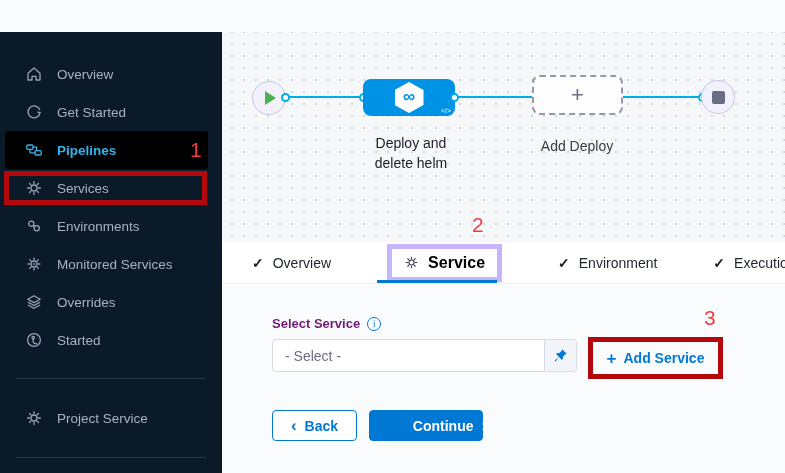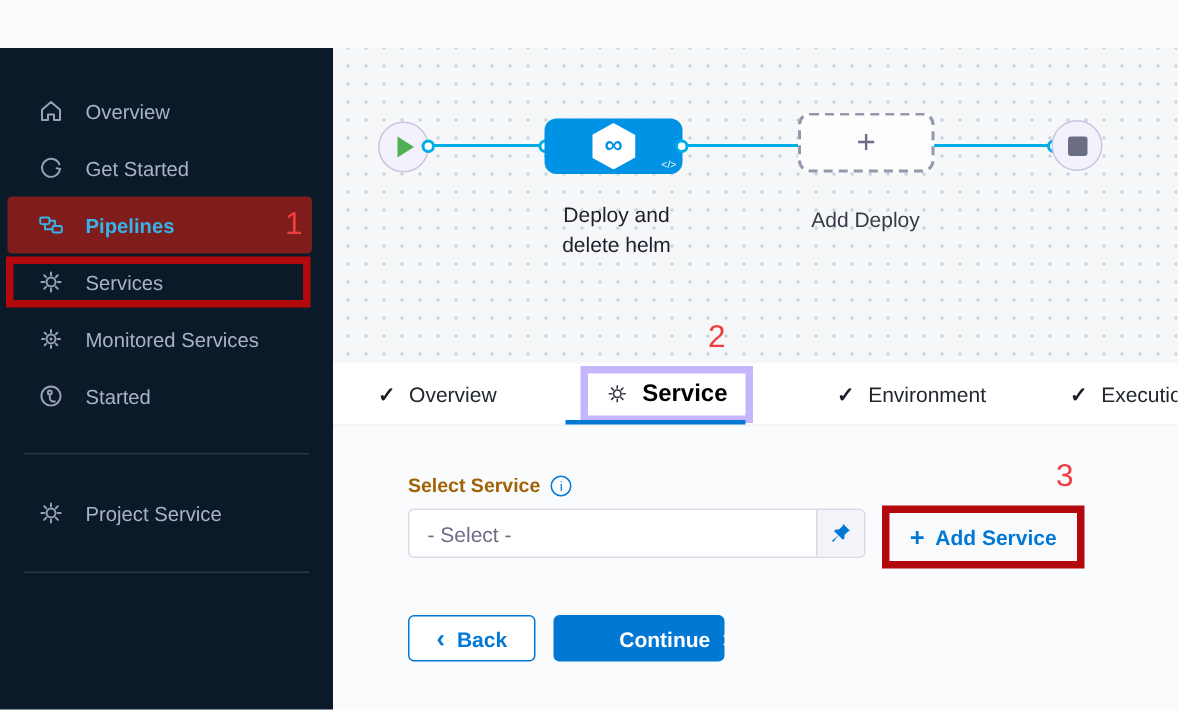--- a/index.html
+++ b/index.html
@@ -8,21 +8,21 @@
 
   .app { position:relative; width:785px; height:467px; display:flex;margin-top:32px; }
 
   
   .sidebar { position:relative; width:222px; height:473px; background:#0b1a29; flex:0 0 222px;
              display:flex; flex-direction:column; padding-top:23px; }
   .side-item { display:flex; align-items:center; height:38px; padding-left:24px; gap:14px;
                color:#aab0c5; font-size:13.5px; cursor:pointer; }
   .side-item .s-icon { width:19px; height:19px; display:flex; align-items:center; justify-content:center; }
   .side-item svg { stroke:#9aa0b8; fill:none; stroke-width:1.3; stroke-linecap:round; stroke-linejoin:round; }
-  .side-item.active { background:#7f1d1d; margin:0 14px 0 5px; padding-left:19px; border-radius:3px;
+  .side-item.active { background:#000000; margin:0 14px 0 5px; padding-left:19px; border-radius:3px;
                       color:#35b3ea; font-weight:bold; }
   .side-item.active svg { stroke:#35b3ea; }
   .side-divider { height:1px; background:#2a3848; margin:0 16px; }
   .div1 { margin-top:19px; }
   .ps-row { margin-top:20px; }
   .div2 { margin-top:20px; }
 
   .red-box-1 { position:absolute; left:4px; top:139px; width:203px; height:34px;
                border:5px solid #b4090c; pointer-events:none; z-index:5; }
   .red-num { position:absolute; color:#ef3d3f; font-size:21px; font-weight:400; z-index:6; }
@@ -74,21 +74,21 @@
   .tab { display:flex; align-items:center; gap:9px; font-size:14px; color:#22272f; cursor:pointer; }
   .tab .check { color:#1c1c28; font-size:14px; font-weight:bold; }
   .tab-service-box { border:5px solid #c4b5fd; padding:5px 12px; display:flex; align-items:center;
                      gap:9px; font-weight:bold; cursor:pointer; }
   .tab-service-box svg { stroke:#383946; fill:none; stroke-width:1.3; stroke-linecap:round; }
   .tab-underline { position:absolute; left:155px; bottom:0; width:120px; height:3px; background:#0278d5; }
 
   
   .form-area { position:relative; flex:1; background:#fafbfc; }
   .field-label-row { position:absolute; left:50px; top:32px; display:flex; align-items:center; gap:7px; }
-  .field-label { font-size:13px; font-weight:bold; color:#a16207; }
+  .field-label { font-size:13px; font-weight:bold; color:#701a75; }
   .info-icon { width:14px; height:14px; border:1.2px solid #0278d5; border-radius:50%;
                color:#0278d5; font-size:9px; display:flex; align-items:center; justify-content:center;
                font-style:normal; cursor:pointer; }
   .input-group { position:absolute; left:50px; top:55px; width:305px; height:33px;
                  border:1px solid #d9dae6; border-radius:4px; background:#ffffff;
                  display:flex; overflow:hidden;text-align:center; }
   .select-box { flex:1; display:flex; align-items:center; padding-left:12px;
                 color:#6b6d85; font-size:14px; cursor:pointer; }
   .pin-seg { width:32px; background:#f3f3fa; border-left:1px solid #d9dae6;
              display:flex; align-items:center; justify-content:center; cursor:pointer; }
@@ -150,32 +150,52 @@
     <div class="side-item">
       <span class="s-icon">
         <svg width="18" height="18" viewBox="0 0 18 18">
             <circle cx="9" cy="9" r="3"></circle>
             <path d="M9 2.6v2 M9 13.4v2 M2.6 9h2 M13.4 9h2 M4.5 4.5l1.4 1.4 M12.1 12.1l1.4 1.4 M13.5 4.5l-1.4 1.4 M5.9 12.1l-1.4 1.4"></path>
           </svg>
       </span>
       <span>Services</span>
     </div>
 
+    <div class="side-item">
+      <span class="s-icon">
+        <svg width="18" height="18" viewBox="0 0 18 18">
+            <circle cx="6.3" cy="6.7" r="2.6"></circle>
+            <circle cx="11.7" cy="11.3" r="2.6"></circle>
+            <path d="M8.2 8.6 l1.6 1"></path>
+          </svg>
+      </span>
+      <span>Environments</span>
+    </div>
 
     <div class="side-item">
       <span class="s-icon">
         <svg width="18" height="18" viewBox="0 0 18 18">
             <circle cx="9" cy="9" r="3"></circle>
             <path d="M9 3v1.6 M9 13.4V15 M3 9h1.6 M13.4 9H15 M4.8 4.8l1.1 1.1 M12.1 12.1l1.1 1.1 M13.2 4.8l-1.1 1.1 M5.9 12.1l-1.1 1.1"></path>
             <circle cx="9" cy="9" r="1" fill="#9aa0b8" stroke="none"></circle>
           </svg>
       </span>
       <span>Monitored Services</span>
     </div>
 
+    <div class="side-item">
+      <span class="s-icon">
+        <svg width="18" height="18" viewBox="0 0 18 18">
+            <path d="M9 2.8 L15.2 6.2 L9 9.6 L2.8 6.2 Z"></path>
+            <path d="M3.4 9.4 L9 12.5 L14.6 9.4"></path>
+            <path d="M3.4 12.2 L9 15.3 L14.6 12.2"></path>
+          </svg>
+      </span>
+      <span>Overrides</span>
+    </div>
 
     <div class="side-item">
       <span class="s-icon">
         <svg width="18" height="18" viewBox="0 0 18 18">
             <circle cx="9" cy="9" r="6.4"></circle>
             <circle cx="8.2" cy="6.6" r="1.3"></circle>
             <path d="M8.2 7.9 v2.4 a2.4 2.4 0 0 0 2.4 2.4 h1"></path>
           </svg>
       </span>
       <span>Started</span>

